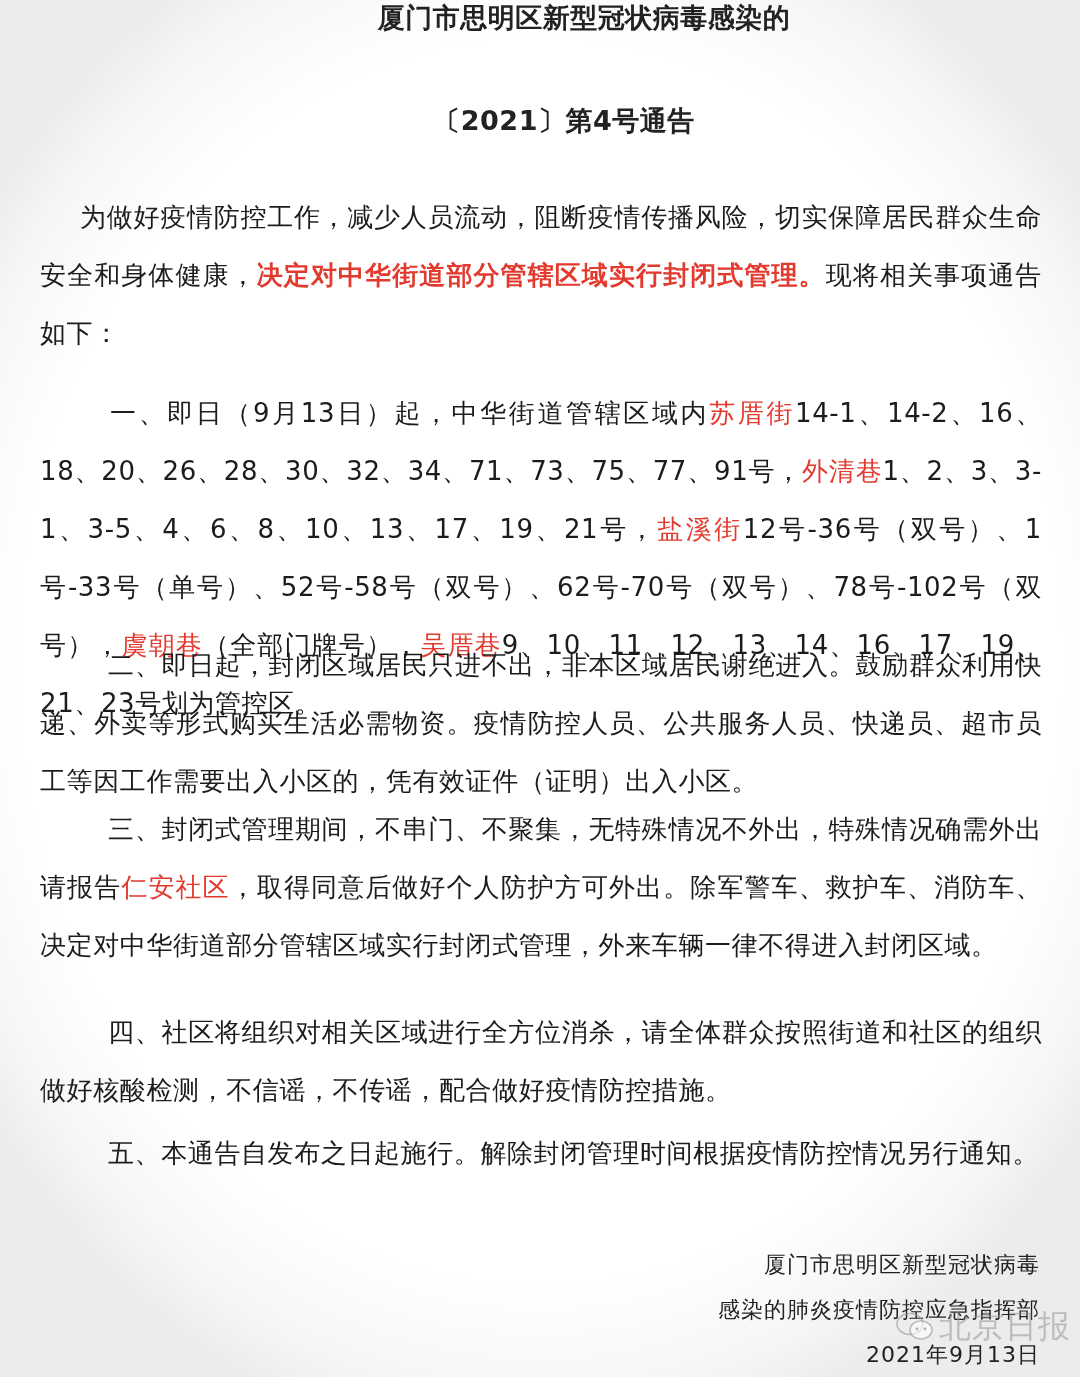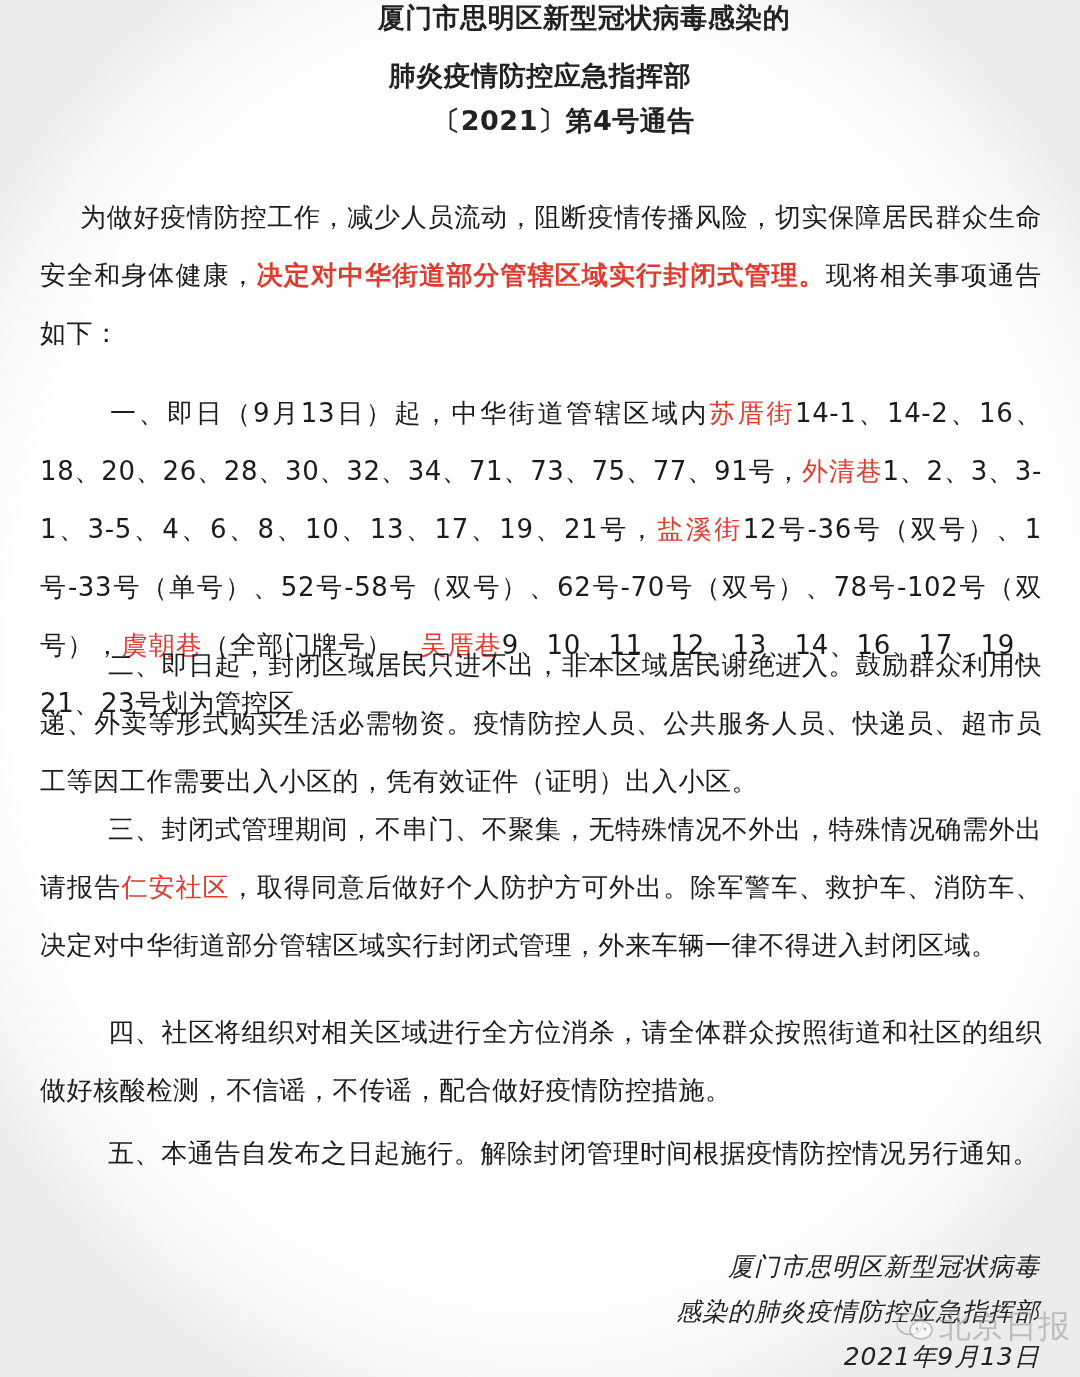--- a/index.html
+++ b/index.html
@@ -50,24 +50,23 @@
     .p-intro { top: 188px; }
     .p1 { top: 352px; margin-top: 32px; }
     .p2 { top: 636px; }
     .p3 { top: 800px; }
     .p4 { top: 1003px; }
     .p5 { top: 1124px; }
     .sig {
       position: absolute;
       right: 40px;
       text-align: right;
-      font-size: 25px;
+      font-size: 22px;
       letter-spacing: 1px;
       color: #222;
-      font-style: italic;
     }
     .s1 { top: 1250px; }
     .s2 { top: 1295px; }
     .s3 { top: 1340px; }
     .watermark {
       position: absolute;
       left: 895px;
       top: 1305px;
       display: flex;
       align-items: center;
@@ -77,21 +76,20 @@
       letter-spacing: 1px;
     }
     .watermark svg { display: block; }
   </style>
 </head>
 <body>
 
 <div class="page">
 
   <div class="title t1">厦门市思明区新型冠状病毒感染的</div>
-  <div class="title t2">肺炎疫情防控应急指挥部</div>
   <div class="title t3">〔2021〕第4号通告</div>
 
   <div class="para p-intro">
     <span class="indent"></span><span>为做好疫情防控工作，减少人员流动，阻断疫情传播风险，切实保障居民群众生命安全和身体健康，</span><span class="red-bold">决定对中华街道部分管辖区域实行封闭式管理。</span><span>现将相关事项通告如下：</span>
   </div>
 
   <div class="para p1">
     <span class="indent2"></span><span>一、即日（9月13日）起，中华街道管辖区域内</span><span class="red">苏厝街</span><span>14-1、14-2、16、18、20、26、28、30、32、34、71、73、75、77、91号，</span><span class="red">外清巷</span><span>1、2、3、3-1、3-5、4、6、8、10、13、17、19、21号，</span><span class="red">盐溪街</span><span>12号-36号（双号）、1号-33号（单号）、52号-58号（双号）、62号-70号（双号）、78号-102号（双号），</span><span class="red">虞朝巷</span><span>（全部门牌号），</span><span class="red">吴厝巷</span><span>9、10、11、12、13、14、16、17、19、21、23号划为管控区。</span>
   </div>
 

